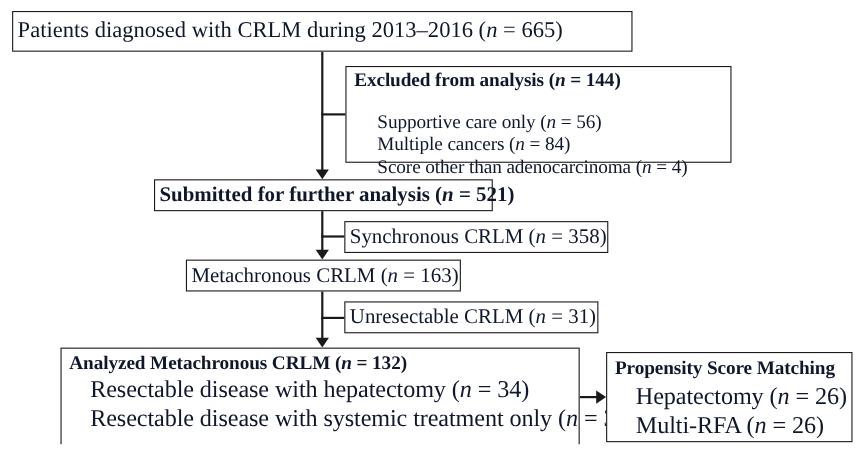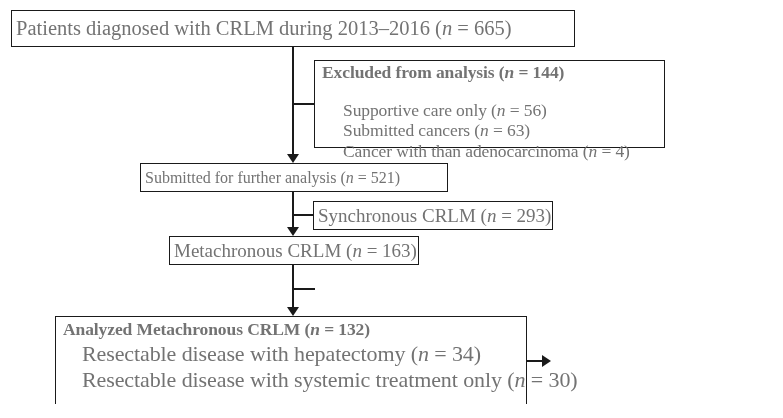--- a/index.html
+++ b/index.html
@@ -6,21 +6,21 @@
     margin: 0;
     padding: 0;
     background: #ffffff;
   }
   #canvas {
     position: relative;
     width: 783px;
     height: 404px;
     background: #ffffff;
     font-family: "Liberation Serif", "DejaVu Serif", serif;
-    color: #737373;
+    color: #0f172a;
     overflow: hidden;
   }
   .node {
     position: absolute;
     box-sizing: border-box;
     border: 1.6px solid #1a1a1a;
     background: #ffffff;
     display: flex;
     flex-direction: column;
     justify-content: center;
@@ -115,52 +115,66 @@
   </div>
 
   <div class="node" style="left:314px; top:60px; width:351px; height:88px; justify-content:flex-start; padding-top:3px;">
     <div class="line-row hdr">
       <span>Excluded from analysis (</span><span class="ital">n</span><span> = 144)</span>
     </div>
     <div class="line-row sub" style="margin-top:20px;">
       <span>Supportive care only (</span><span class="ital">n</span><span> = 56)</span>
     </div>
     <div class="line-row sub" style="margin-top:3px;">
-      <span>Submitted cancers (</span><span class="ital">n</span><span> = 63)</span>
+      <span>Multiple cancers (</span><span class="ital">n</span><span> = 84)</span>
     </div>
     <div class="line-row sub" style="margin-top:3px;">
-      <span>Cancer with than adenocarcinoma (</span><span class="ital">n</span><span> = 4)</span>
+      <span>Score other than adenocarcinoma (</span><span class="ital">n</span><span> = 4)</span>
     </div>
   </div>
 
   <div class="node" style="left:140px; top:163px; width:308px; height:29px;">
-    <div class="line-row single" style="font-size:16px;">
+    <div class="line-row single" style="font-size:19px;font-weight:bold;">
       <span>Submitted for further analysis (</span><span class="ital">n</span><span> = 521)</span>
     </div>
   </div>
 
   <div class="node" style="left:313px; top:201px; width:240px; height:29px;">
     <div class="line-row single" style="font-size:19px;">
-      <span>Synchronous CRLM (</span><span class="ital">n</span><span> = 293)</span>
+      <span>Synchronous CRLM (</span><span class="ital">n</span><span> = 358)</span>
     </div>
   </div>
 
   <div class="node" style="left:169px; top:236px; width:250px; height:29px;">
     <div class="line-row single" style="font-size:19px;">
       <span>Metachronous CRLM (</span><span class="ital">n</span><span> = 163)</span>
     </div>
   </div>
 
+  <div class="node" style="left:313px; top:274px; width:231px; height:29px;">
+    <div class="line-row single" style="font-size:19px;">
+      <span>Unresectable CRLM (</span><span class="ital">n</span><span> = 31)</span>
+    </div>
+  </div>
 
   <div class="node" style="left:55px; top:316px; width:472px; height:93px; justify-content:flex-start; padding-top:4px;">
     <div class="line-row hdr">
       <span>Analyzed Metachronous CRLM (</span><span class="ital">n</span><span> = 132)</span>
     </div>
     <div class="line-row sub2" style="margin-top:4px;">
       <span>Resectable disease with hepatectomy (</span><span class="ital">n</span><span> = 34)</span>
     </div>
     <div class="line-row sub2" style="margin-top:4px;">
       <span>Resectable disease with systemic treatment only (</span><span class="ital">n</span><span> = 30)</span>
     </div>
   </div>
 
+  <div class="node" style="left:551px; top:320px; width:224px; height:82px; justify-content:flex-start; padding-top:5px;">
+    <div class="line-row hdr">Propensity Score Matching</div>
+    <div class="line-row sub2" style="margin-top:5px;">
+      <span>Hepatectomy (</span><span class="ital">n</span><span> = 26)</span>
+    </div>
+    <div class="line-row sub2" style="margin-top:5px;">
+      <span>Multi-RFA (</span><span class="ital">n</span><span> = 26)</span>
+    </div>
+  </div>
 
 </div>
 
 </body></html>

